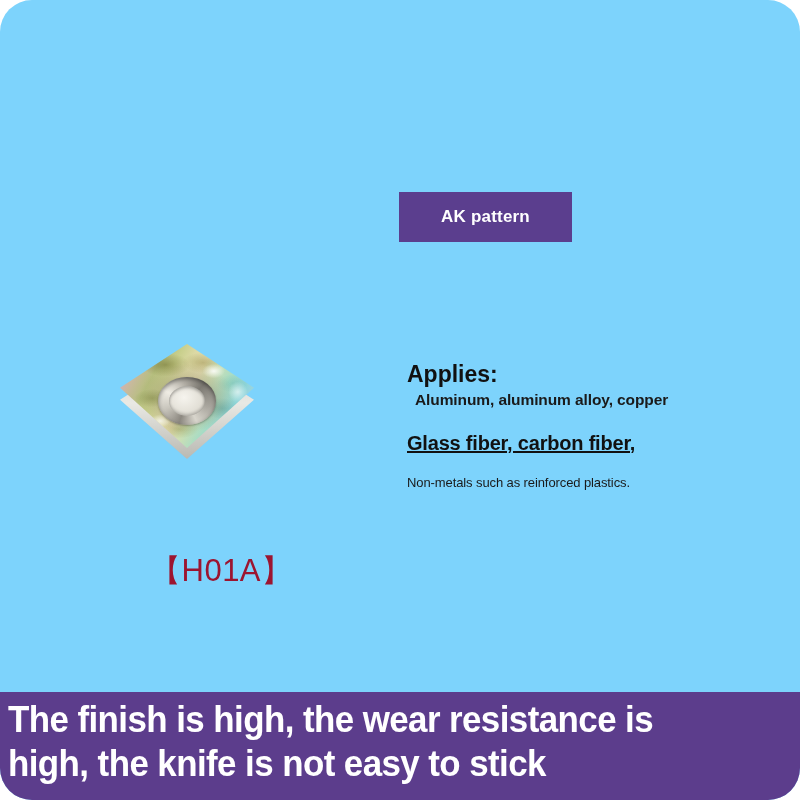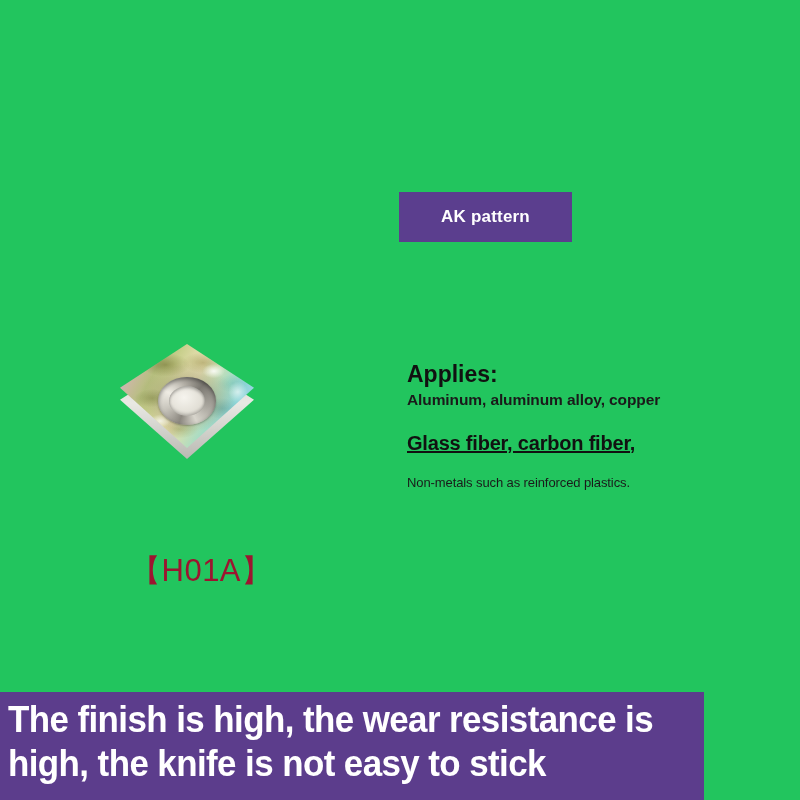--- a/index.html
+++ b/index.html
@@ -176,21 +176,21 @@
     font-weight: bold;
     color: #111111;
     line-height: 1.1;
     margin: 0 0 4px 0;
   }
   .applies-small {
     font-size: 15.5px;
     font-weight: bold;
     color: #1a1a1a;
     line-height: 1.2;
-    margin: 0 0 22px 0;
+    margin: 0 0 22px 8px;
     letter-spacing: -0.1px;
   }
   .applies-medium {
     font-size: 20px;
     font-weight: bold;
     color: #111111;
     line-height: 1.15;
     margin: 0 0 20px 0;
     letter-spacing: -0.2px;
     text-decoration: underline;
@@ -214,40 +214,40 @@
     color: #9c1530;
     letter-spacing: 0.5px;
     white-space: nowrap;
   }
 
   
   #bottom-banner {
     position: absolute;
     left: 0;
     top: 692px;
-    width: 704px;
+    width: 800px;
     height: 108px;
     box-sizing: border-box;
     padding: 6px 10px 0 8px;
   }
   .banner-line {
     color: #ffffff;
     font-size: 36px;
     font-weight: bold;
     line-height: 1.22;
     letter-spacing: -0.6px;
     white-space: nowrap;
     transform: scaleX(0.97);
     transform-origin: left center;
   }
 </style>
 </head>
 <body>
 
-<div id="stage" style="background: #22c55e;">
+<div id="stage" style="background: #7dd3fc; border-radius: 32px;">
 
   <div id="insert-figure">
     <div class="insert-side"></div>
     <div class="insert-top"></div>
     <div class="insert-mottle"></div>
     <div class="insert-facets"></div>
     <div class="insert-hole-ring">
       <div class="insert-hole-bore"></div>
     </div>
   </div>
@@ -257,20 +257,20 @@
   </div>
 
 
   <div id="applies-block">
     <p class="applies-heading">Applies:</p>
     <p class="applies-small">Aluminum, aluminum alloy, copper</p>
     <p class="applies-medium">Glass fiber, carbon fiber,</p>
     <p class="applies-small-last">Non-metals such as reinforced plastics.</p>
   </div>
 
-  <div id="grade-label" style="color: rgb(156, 21, 48);">【H01A】</div>
+  <div id="grade-label" style="color: rgb(156, 21, 48); margin-left: 20px;">【H01A】</div>
 
   <div id="bottom-banner" style="background: rgb(92, 61, 140); color: rgb(255, 255, 255);">
     <div class="banner-line">The finish is high, the wear resistance is</div>
     <div class="banner-line">high, the knife is not easy to stick</div>
   </div>
 
 </div>
 
 </body></html>

